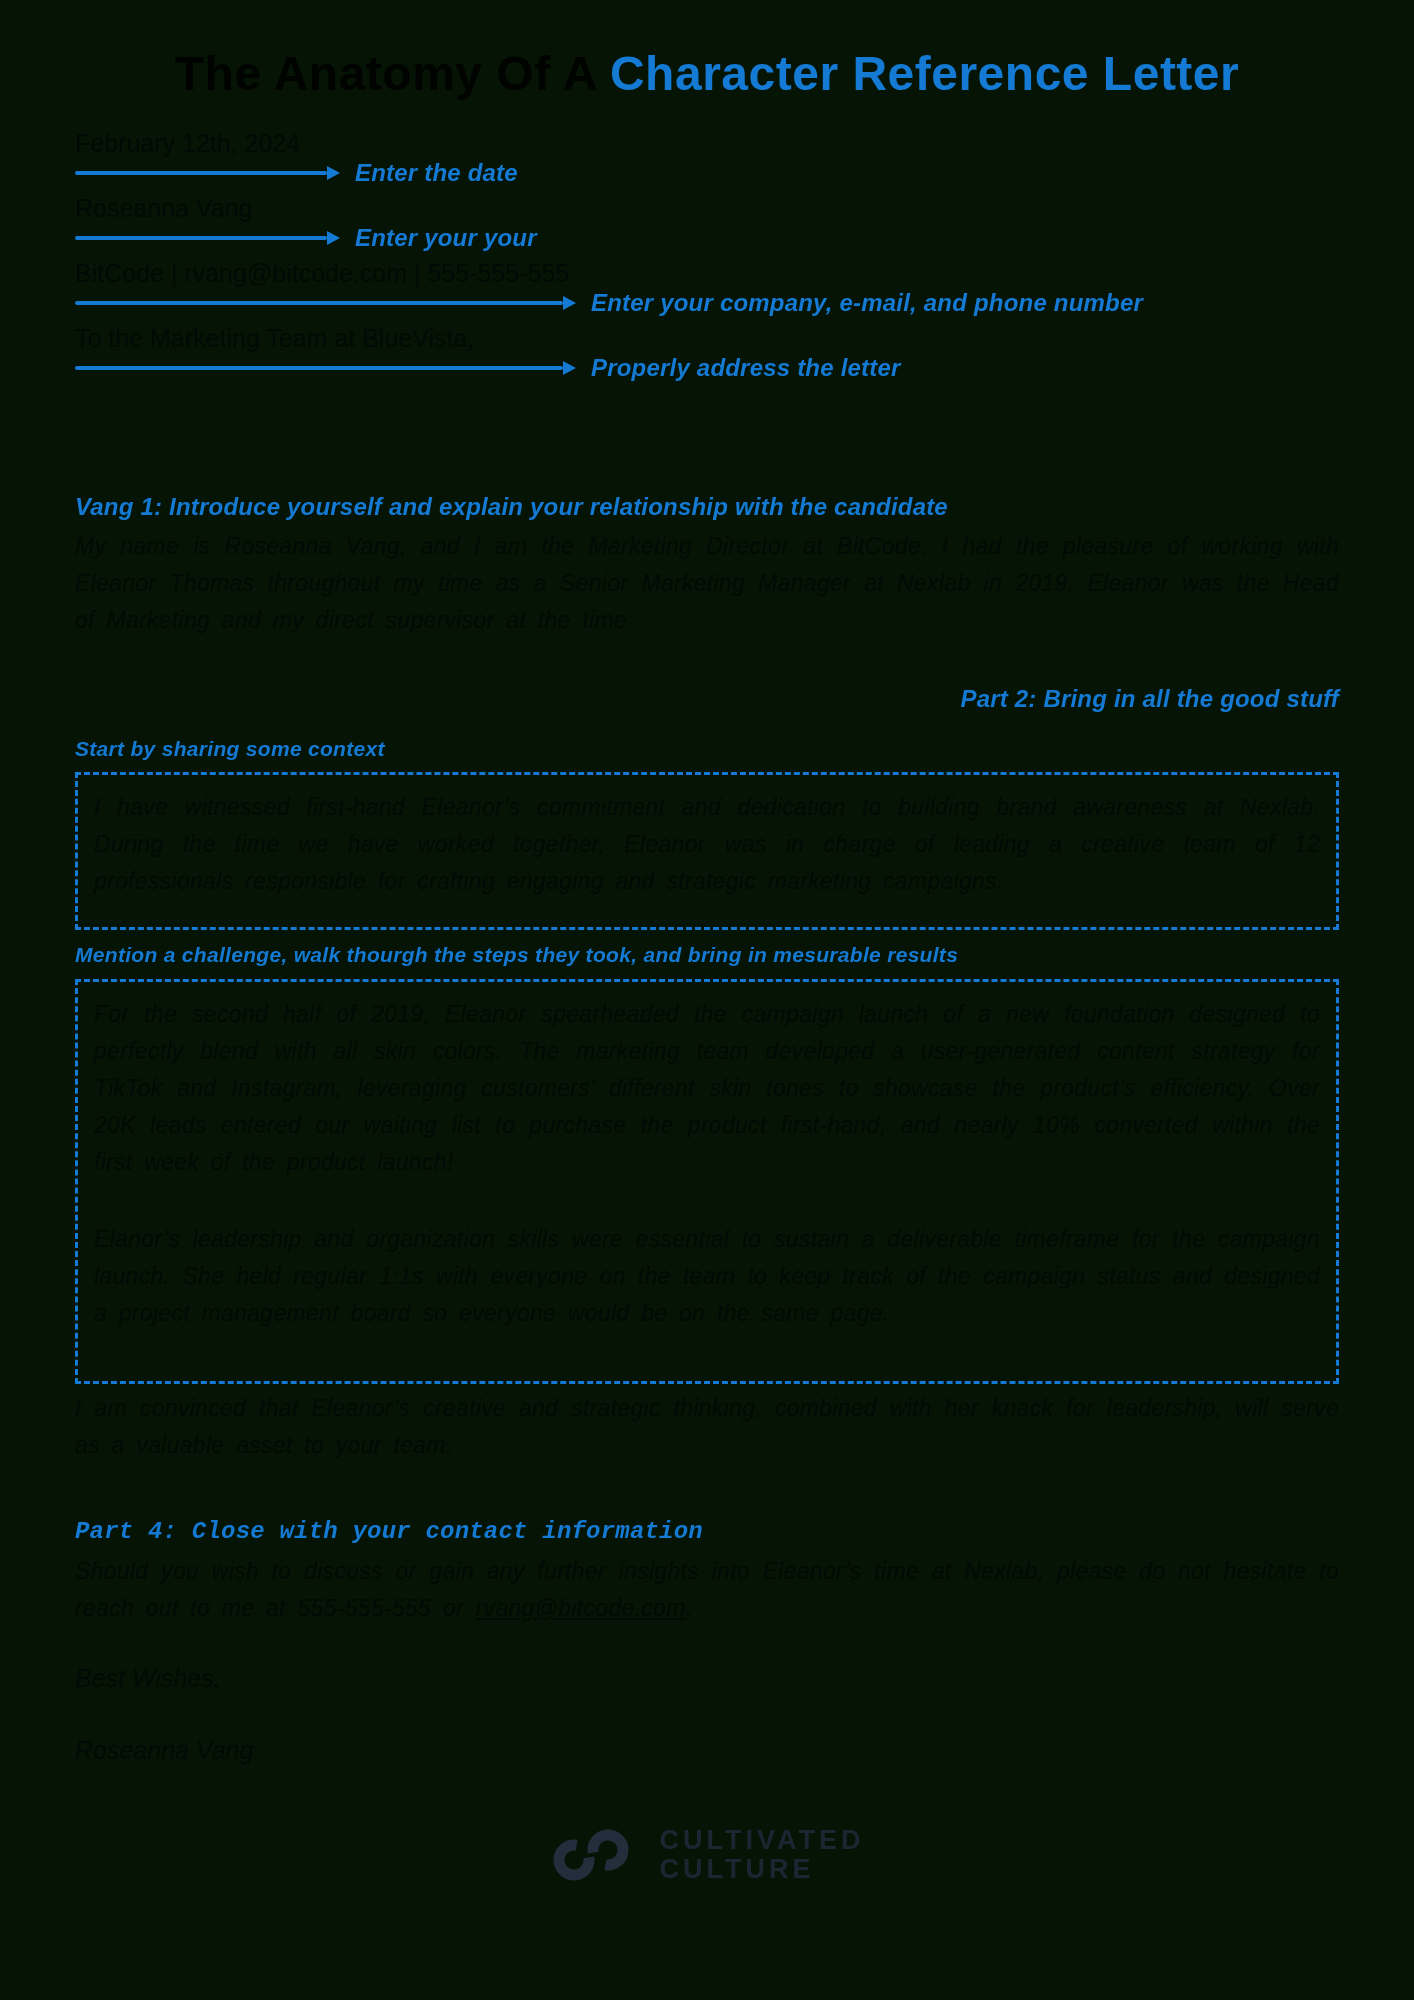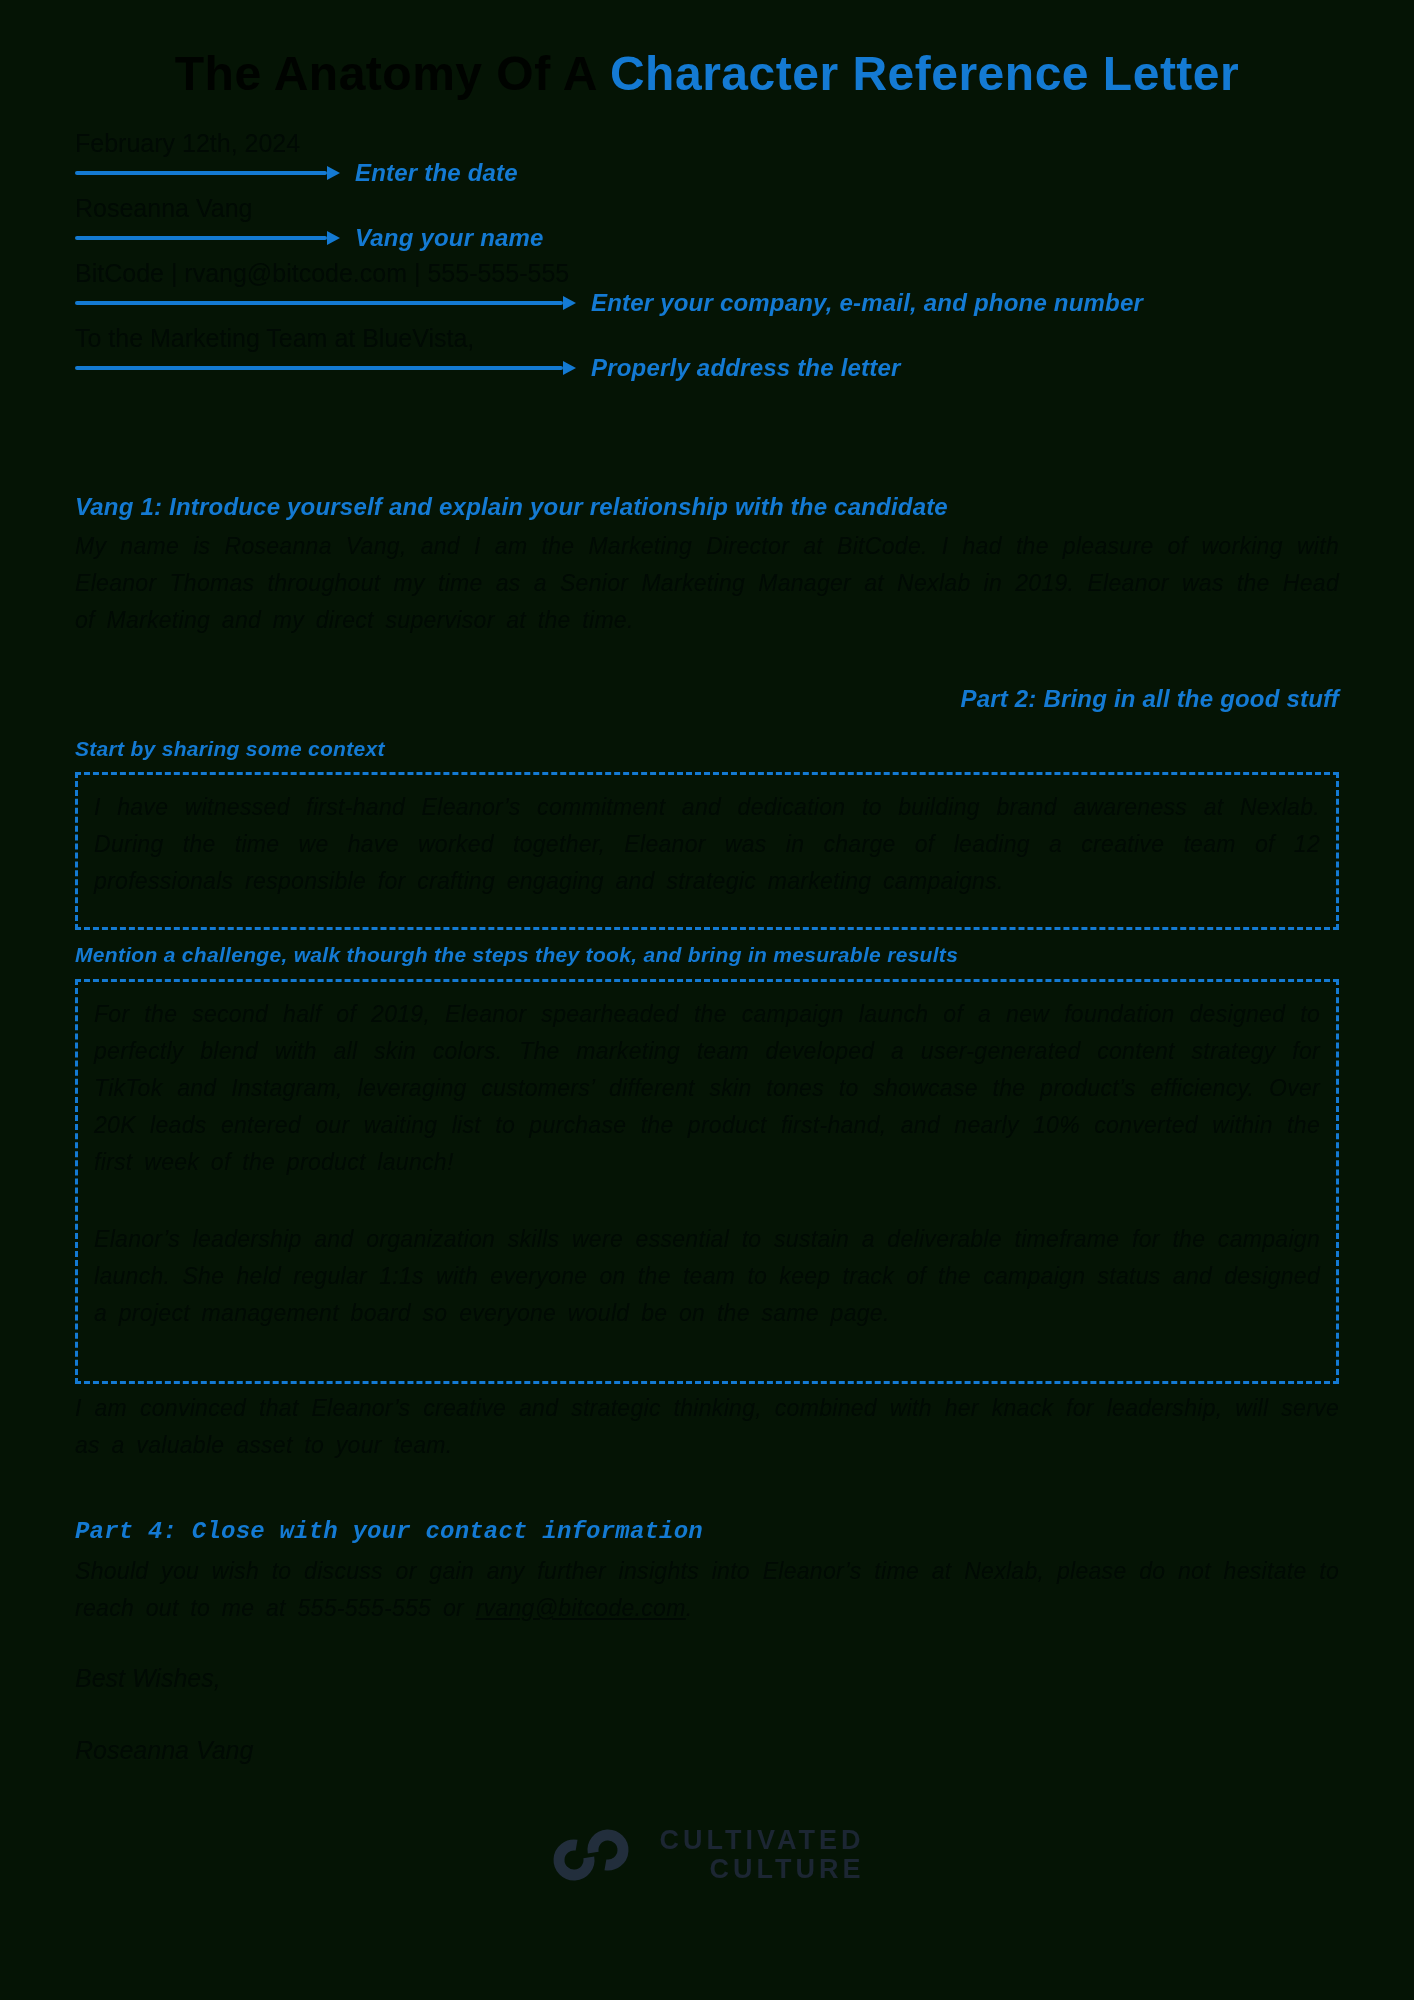--- a/index.html
+++ b/index.html
@@ -119,21 +119,20 @@
 
   .closing   { margin-top: 36px; font-size: 25px; font-style: italic; color: #010a04; line-height: 30px; }
   .signature { margin-top: 42px; font-size: 25px; font-style: italic; color: #010a04; line-height: 30px; }
 
   
   .footer {
     margin-top: 58px;
     display: flex;
     justify-content: center;
     align-items: center;
-    text-align: right;
   }
   .logo-mark { width: 84px; height: 64px; flex: 0 0 auto; }
   .logo-text {
     margin-left: 26px;
     color: #1c2633;
     font-size: 27px;
     font-weight: 700;
     letter-spacing: 4px;
     line-height: 29px;
   }
@@ -147,21 +146,21 @@
 
   <div class="head-line first">February 12th, 2024</div>
   <div class="arrow-row">
     <div class="arrow short"></div>
     <div class="arrow-label">Enter the date</div>
   </div>
 
   <div class="head-line">Roseanna Vang</div>
   <div class="arrow-row">
     <div class="arrow short"></div>
-    <div class="arrow-label">Vang your name</div>
+    <div class="arrow-label">Enter your your</div>
   </div>
 
   <div class="head-line">BitCode | rvang@bitcode.com | 555-555-555</div>
   <div class="arrow-row">
     <div class="arrow long"></div>
     <div class="arrow-label">Enter your company, e-mail, and phone number</div>
   </div>
 
   <div class="head-line">To the Marketing Team at BlueVista,</div>
   <div class="arrow-row">

